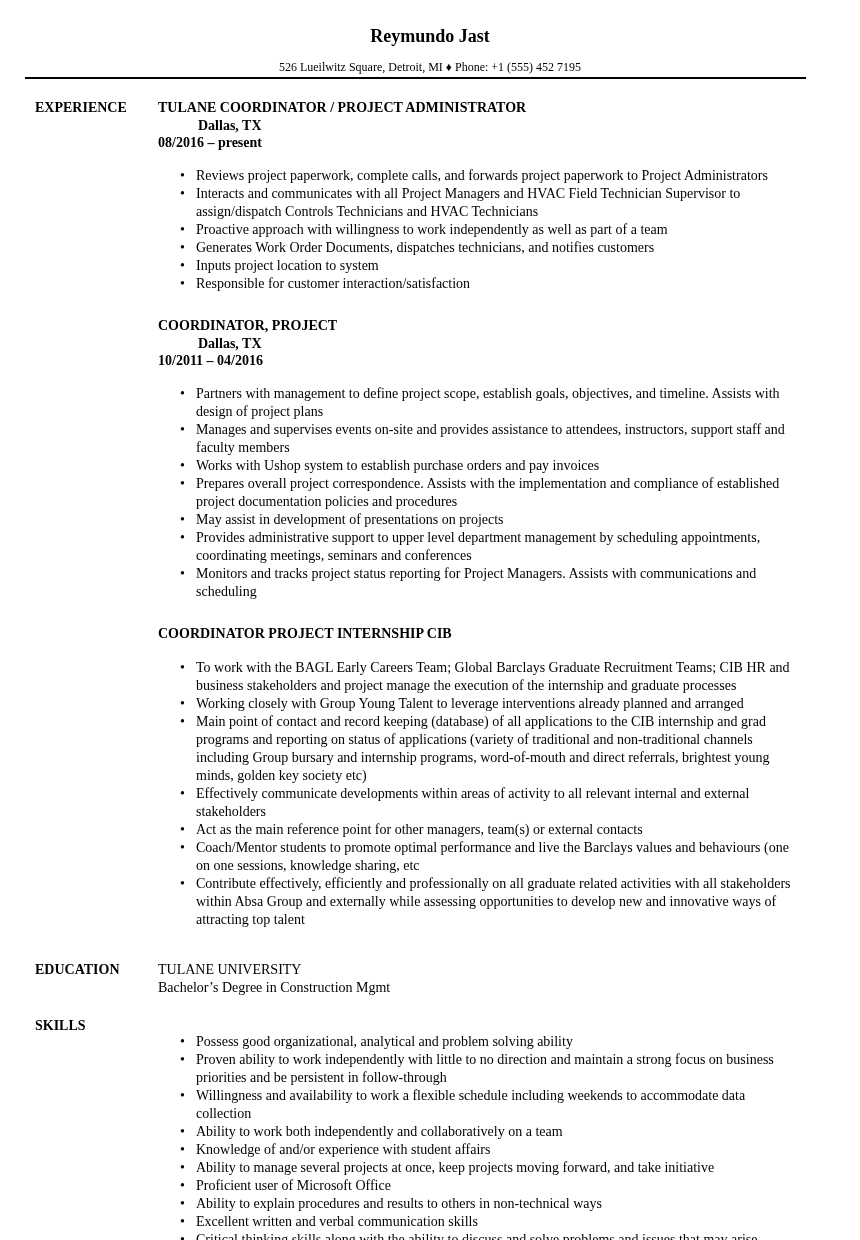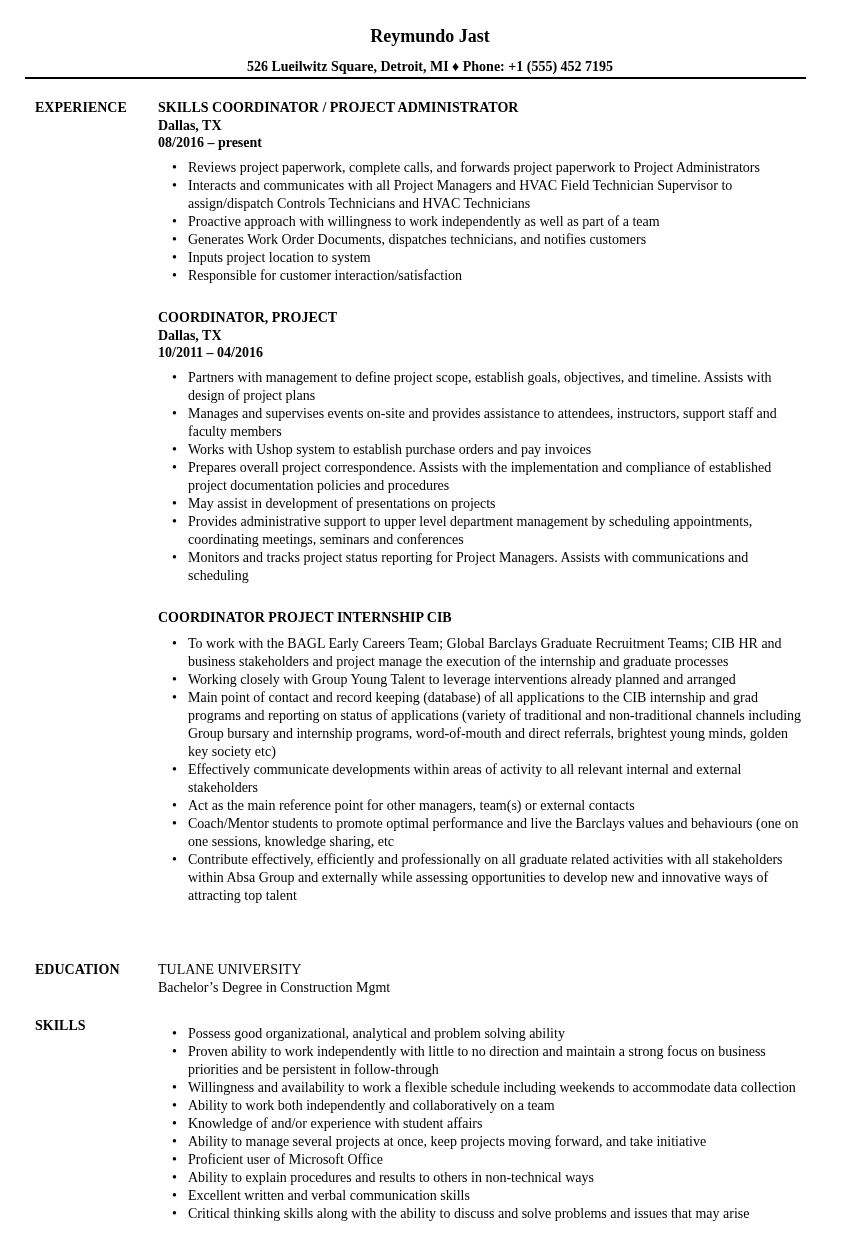--- a/index.html
+++ b/index.html
@@ -24,22 +24,22 @@
       font-weight: bold;
       font-size: 18px;
       line-height: 22px;
     }
     .contact {
       position: absolute;
       top: 58px;
       left: 0;
       width: 860px;
       text-align: center;
-      font-weight: bold;
-      font-size: 14px;
+      font-weight: normal;
+      font-size: 12px;
       line-height: 18px;
     }
     .rule {
       position: absolute;
       top: 77px;
       left: 25px;
       width: 781px;
       height: 2px;
       background: #000000;
     }
@@ -67,28 +67,29 @@
     }
     .job-title {
       font-weight: bold;
       font-size: 14px;
       line-height: 18px;
     }
     .job-location {
       font-weight: bold;
       font-size: 14px;
       line-height: 18px;
+      margin-left: 40px;
     }
     .job-dates {
       font-size: 14px;
       line-height: 16px;
       font-weight: bold;
     }
     ul.bullets {
-      margin: 8px;
+      margin: 16px;
       padding: 0;
       list-style: none;
     }
     ul.bullets li {
       position: relative;
       padding-left: 22px;
       font-size: 14px;
       line-height: 18px;
     }
     ul.bullets li::before {
@@ -109,21 +110,21 @@
 
 <div class="name">Reymundo Jast</div>
 <div class="contact">526 Lueilwitz Square, Detroit, MI ♦ Phone: +1 (555) 452 7195</div>
 <div class="rule"></div>
 
 <div class="section" style="top:99px;">
   <div class="section-label">EXPERIENCE</div>
   <div class="section-body">
 
     <div class="job">
-      <div class="job-title">SKILLS COORDINATOR / PROJECT ADMINISTRATOR</div>
+      <div class="job-title">TULANE COORDINATOR / PROJECT ADMINISTRATOR</div>
       <div class="job-location">Dallas, TX</div>
       <div class="job-dates">08/2016 – present</div>
       <ul class="bullets">
         <li>Reviews project paperwork, complete calls, and forwards project paperwork to Project Administrators</li>
         <li>Interacts and communicates with all Project Managers and HVAC Field Technician Supervisor to assign/dispatch Controls Technicians and HVAC Technicians</li>
         <li>Proactive approach with willingness to work independently as well as part of a team</li>
         <li>Generates Work Order Documents, dispatches technicians, and notifies customers</li>
         <li>Inputs project location to system</li>
         <li>Responsible for customer interaction/satisfaction</li>
       </ul>

